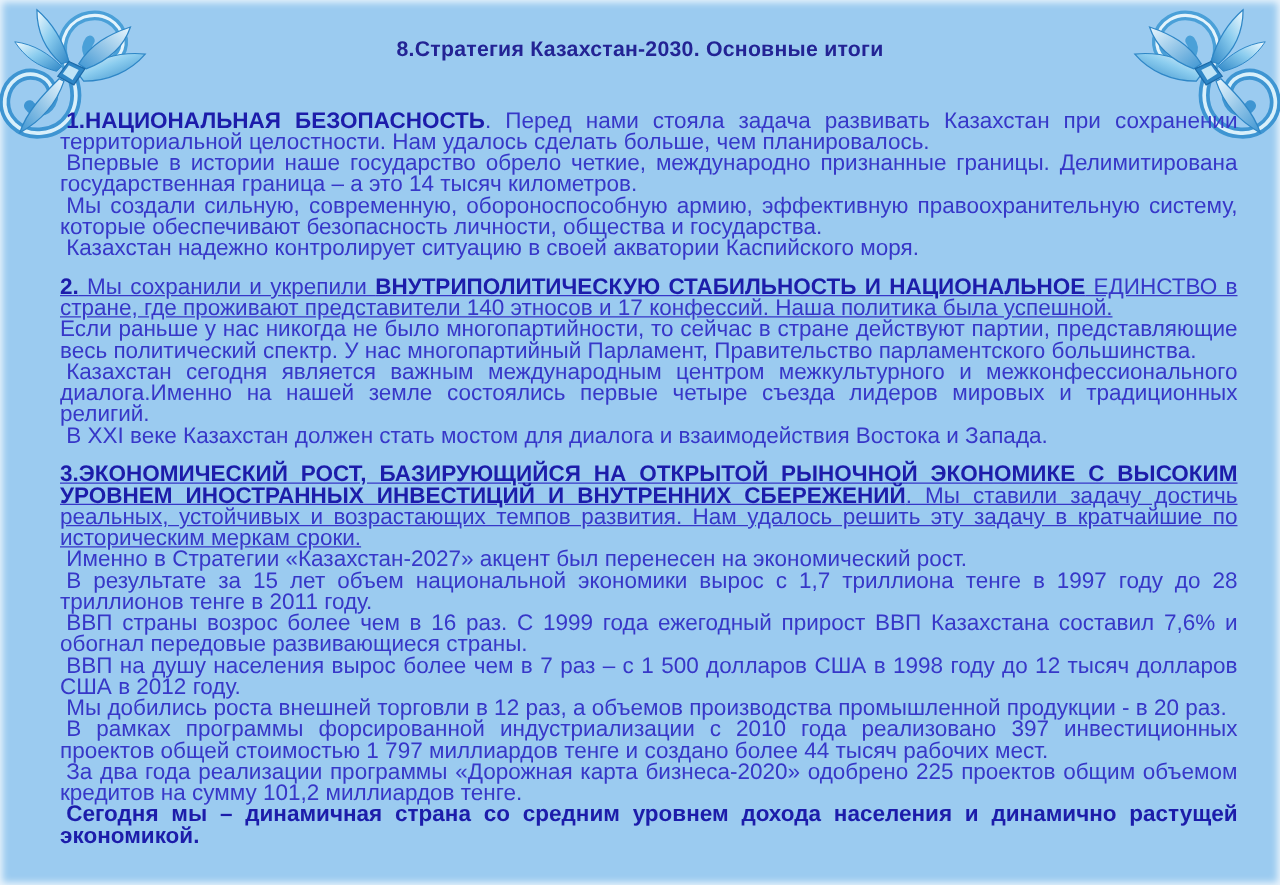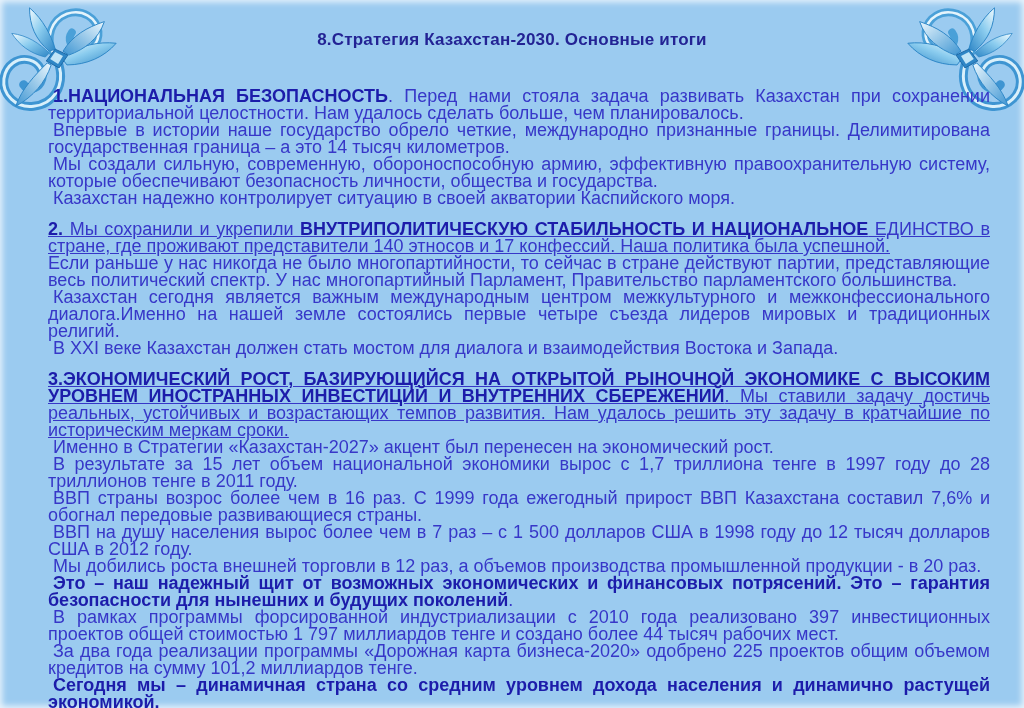--- a/index.html
+++ b/index.html
@@ -106,19 +106,18 @@
       <p class="para gap"><span class="b">2.</span><span> Мы сохранили и укрепили </span><span class="b">ВНУТРИПОЛИТИЧЕСКУЮ СТАБИЛЬНОСТЬ И НАЦИОНАЛЬНОЕ</span><span> ЕДИНСТВО в стране, где проживают представители 140 этносов и 17 конфессий. Наша политика была успешной.</span></p>
       <p class="para"><span>Если раньше у нас никогда не было многопартийности, то сейчас в стране действуют партии, представляющие весь политический спектр. У нас многопартийный Парламент, Правительство парламентского большинства.</span></p>
       <p class="para ind"><span>Казахстан сегодня является важным международным центром межкультурного и межконфессионального диалога.Именно на нашей земле состоялись первые четыре съезда лидеров мировых и традиционных религий.</span></p>
       <p class="para ind"><span>В XXI веке Казахстан должен стать мостом для диалога и взаимодействия Востока и Запада.</span></p>
       <p class="para gap"><span class="b">3.ЭКОНОМИЧЕСКИЙ РОСТ, БАЗИРУЮЩИЙСЯ НА ОТКРЫТОЙ РЫНОЧНОЙ ЭКОНОМИКЕ С ВЫСОКИМ УРОВНЕМ ИНОСТРАННЫХ ИНВЕСТИЦИЙ И ВНУТРЕННИХ СБЕРЕЖЕНИЙ</span><span>. Мы ставили задачу достичь реальных, устойчивых и возрастающих темпов развития. Нам удалось решить эту задачу в кратчайшие по историческим меркам сроки.</span></p>
       <p class="para ind"><span>Именно в Стратегии «Казахстан-2027» акцент был перенесен на экономический рост.</span></p>
       <p class="para ind"><span>В результате за 15 лет объем национальной экономики вырос  с  1,7 триллиона тенге в 1997 году до 28 триллионов тенге в 2011 году.</span></p>
       <p class="para ind"><span>ВВП страны возрос более чем в 16 раз. С 1999 года ежегодный прирост ВВП Казахстана составил 7,6% и обогнал передовые развивающиеся страны.</span></p>
       <p class="para ind"><span>ВВП на душу населения вырос более чем в 7 раз – с 1 500 долларов США в 1998 году до 12 тысяч долларов США в 2012 году.</span></p>
       <p class="para ind"><span>Мы добились роста внешней торговли в 12 раз, а объемов производства промышленной продукции - в 20 раз.</span></p>
-      <p class="para ind"><span class="b">Это – наш надежный щит от возможных экономических и финансовых потрясений. Это – гарантия безопасности для нынешних и будущих поколений</span><span>.</span></p>
       <p class="para ind"><span>В рамках программы форсированной индустриализации  с 2010 года реализовано 397 инвестиционных проектов общей стоимостью 1 797 миллиардов тенге и создано более 44 тысяч рабочих мест.</span></p>
       <p class="para ind"><span>За два года реализации программы «Дорожная карта бизнеса-2020» одобрено 225 проектов общим объемом кредитов на сумму 101,2 миллиардов тенге.</span></p>
       <p class="para ind"><span class="b">Сегодня мы – динамичная страна со средним уровнем дохода населения и динамично растущей экономикой.</span></p>
     </div>
 
 </div>
 
 </body></html>

